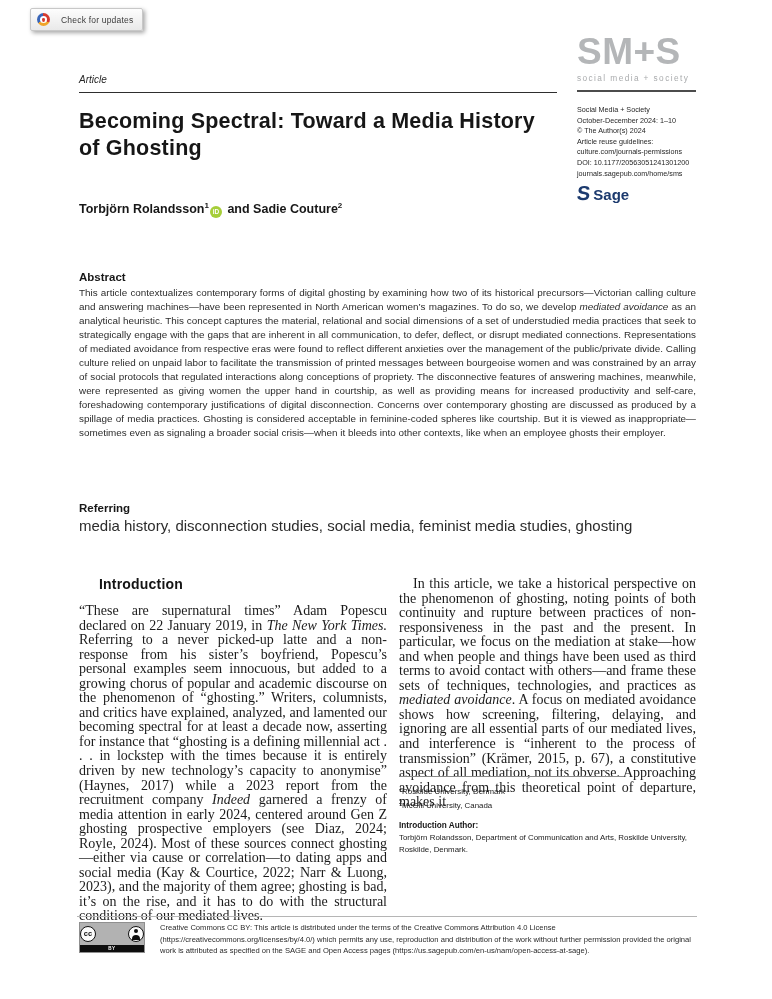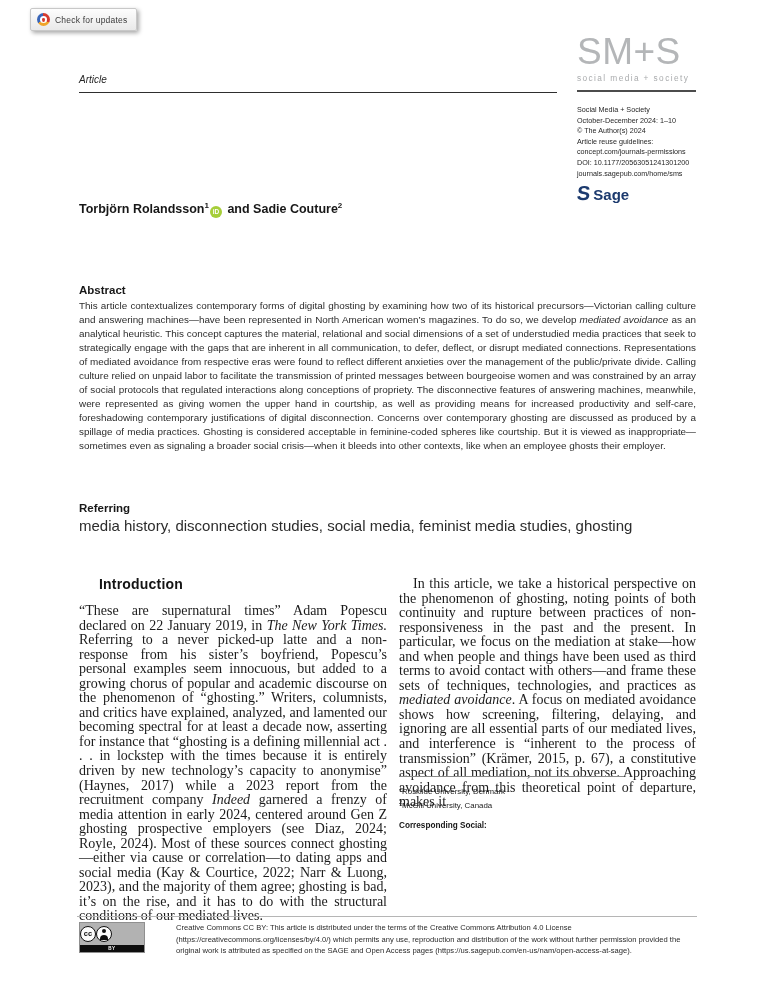--- a/index.html
+++ b/index.html
@@ -1,54 +1,54 @@
 <!DOCTYPE html>
 <html><head>
 <meta charset="utf-8">
 <style>
   * { box-sizing: border-box; margin: 0; padding: 0; }
   body { background: #ffffff; font-family: "Liberation Sans", "DejaVu Sans", sans-serif; }
   .page { position: relative; width: 772px; height: 999px; background: #ffffff; overflow: hidden; color: #1c1c1c; }
 
   
-  .update-badge { position: absolute; left: 30px; top: 8px; display: inline-flex; align-items: center; gap: 5px;
+  .update-badge { position: absolute; left: 30px; top: 8px; display: inline-flex; align-items: center; gap: 11px;
     padding: 4px 9px 4px 6px; background: linear-gradient(#fdfdfd, #e9e9e9); border: 1px solid #c8c8c8;
     border-radius: 2px; box-shadow: 2px 2px 4px rgba(0,0,0,0.35); cursor: pointer; }
   .update-badge .ring { width: 13px; height: 13px; border-radius: 50%;
     background: conic-gradient(#d63b2f 0 120deg, #f0a52a 120deg 235deg, #3a66b8 235deg 360deg);
     display: flex; align-items: center; justify-content: center; }
   .update-badge .ring .drop { width: 7px; height: 7px; background: #fff; border-radius: 50%; display:flex; align-items:center; justify-content:center; }
   .update-badge .ring .drop i { width: 3px; height: 4px; background: #d63b2f; border-radius: 50% 50% 50% 50% / 35% 35% 65% 65%; }
   .update-badge .label { font-size: 8.5px; color: #3a3a3a; letter-spacing: 0.2px; }
 
   
   .article-type { position: absolute; left: 79px; top: 74px; font-size: 10px; font-style: italic; color: #262626; }
   .rule-left { position: absolute; left: 79px; top: 92px; width: 478px; height: 1px; background: #2e2e2e; }
   .masthead { position: absolute; left: 577px; top: 33px; width: 120px; }
-  .masthead .logo { font-size: 37px; line-height: 1; color: #b4b6b8; font-weight: 400; letter-spacing: 0.5px; }
+  .masthead .logo { font-size: 37px; line-height: 1; color: #b4b6b8; font-weight: 700; letter-spacing: 0.5px; }
   .masthead .tagline { margin-top: 3px; font-size: 8.3px; color: #a9abad; letter-spacing: 1.4px; white-space: nowrap; }
   .masthead .rule { margin-top: 7px; width: 119px; height: 1.5px; background: #4c4c4c; }
 
   
   .title { position: absolute; left: 79px; top: 108px; width: 470px; font-size: 21.5px; font-weight: 700;
     color: #161616; line-height: 1.24; letter-spacing: 0.2px; }
   .journal-meta { position: absolute; left: 577px; top: 105px; width: 140px; font-size: 7.2px; line-height: 10.6px; color: #1f1f1f; }
   .sage-logo { position: absolute; left: 577px; top: 182px; display: flex; align-items: baseline; gap: 3px; color: #1c3a6e; }
   .sage-logo .s { font-size: 20px; font-weight: 800; transform: skewX(-6deg); }
   .sage-logo .word { font-size: 15px; font-weight: 700; }
 
   
   .byline { position: absolute; left: 79px; top: 201px; font-size: 12.5px; font-weight: 700; color: #171717; }
   .byline sup { font-size: 8px; font-weight: 700; }
   .orcid { display: inline-flex; width: 12px; height: 12px; border-radius: 50%; background: #a6ce39;
     color: #ffffff; font-size: 6.5px; font-weight: 700; align-items: center; justify-content: center;
     vertical-align: -1px; margin: 0 2px 0 1px; cursor: pointer; }
 
   
-  .abstract { position: absolute; left: 79px; top: 284px; width: 617px; }
+  .abstract { position: absolute; left: 79px; top: 271px; width: 617px; }
   .abstract h2, .keywords h2 { font-size: 11.5px; font-weight: 700; color: #181818; margin-bottom: 3px; }
   .abstract p { font-size: 9.9px; line-height: 14px; text-align: justify; color: #2c2c2c; }
   .keywords { position: absolute; left: 79px; top: 502px; width: 617px; }
   .keywords p { font-size: 15px; color: #2c2c2c; }
 
   
   .col-left { position: absolute; left: 79px; top: 576px; width: 308px; }
   .col-left h1 { font-size: 14px; font-weight: 700; color: #141414; margin-bottom: 12px; letter-spacing: 0.2px; padding-left: 20px; }
   .serif-p { font-family: "Liberation Serif", "DejaVu Serif", serif; font-size: 14px; line-height: 14.55px;
     text-align: justify; color: #1b1b1b; }
@@ -60,21 +60,21 @@
   .footnote-block .rule { width: 225px; height: 1px; background: #8a8a8a; margin-bottom: 6px; }
   .footnote-block .aff { font-size: 7.9px; line-height: 11.4px; color: #222; }
   .footnote-block sup { font-size: 5.5px; }
   .corr-heading { margin-top: 9px; font-size: 8.2px; font-weight: 700; color: #161616; line-height: 12px; }
   .corr-text { font-size: 7.9px; line-height: 11.8px; color: #222; }
 
   
   .license-rule { position: absolute; left: 77px; top: 916px; width: 620px; height: 1px; background: #b5b5b5; }
   .license { position: absolute; left: 79px; top: 922px; width: 618px; font-size: 7.6px; line-height: 11.7px; color: #2a2a2a; }
   .cc-badge { float: left; position: relative; width: 66px; height: 31px; background: #b2b2b2; border: 1px solid #8f8f8f;
-    margin-right: 31px; display: flex; align-items: flex-start; justify-content: flex-start; padding-top: 3px; }
+    margin-right: 15px; display: flex; align-items: flex-start; justify-content: space-between; padding-top: 3px; }
   .cc-circle { width: 16px; height: 16px; border: 1.7px solid #101010; border-radius: 50%; display: flex;
     align-items: center; justify-content: center; font-size: 7.5px; font-weight: 700; color: #101010; background: #fcfcfc; }
   .cc-person { position: relative; width: 16px; height: 16px; border: 1.7px solid #101010; border-radius: 50%; background: #fcfcfc; }
   .cc-person::before { content: ""; position: absolute; top: 1.5px; left: 50%; transform: translateX(-50%);
     width: 4px; height: 4px; background: #101010; border-radius: 50%; }
   .cc-person::after { content: ""; position: absolute; bottom: 1px; left: 50%; transform: translateX(-50%);
     width: 8px; height: 5px; background: #101010; border-radius: 4px 4px 0 0; }
   .cc-strip { position: absolute; left: 0; bottom: 0; width: 100%; height: 7px; background: #0d0d0d;
     display: flex; align-items: center; justify-content: center; color: #fff; font-size: 4.6px; font-weight: 700; letter-spacing: 0.5px; }
 </style>
@@ -93,27 +93,28 @@
   </div>
 
   <div class="article-type">Article</div>
   <div class="rule-left"></div>
   <div class="masthead">
     <div class="logo">SM+S</div>
     <div class="tagline">social media + society</div>
     <div class="rule"></div>
   </div>
 
+  <h1 class="title">Becoming Spectral: Toward a Media History of Ghosting</h1>
 
   <div class="journal-meta">
     <div>Social Media + Society</div>
     <div>October-December 2024: 1–10</div>
     <div>© The Author(s) 2024</div>
     <div>Article reuse guidelines:</div>
-    <div>concept.com/journals-permissions</div>
+    <div>culture.com/journals-permissions</div>
     <div>DOI: 10.1177/20563051241301200</div>
     <div>journals.sagepub.com/home/sms</div>
   </div>
   <div class="sage-logo">
     <span class="s">S</span>
     <span class="word">Sage</span>
   </div>
 
   <div class="byline">
     <span>Torbjörn Rolandsson</span><sup>1</sup><span class="orcid">iD</span><span> and </span><span>Sadie Couture</span><sup>2</sup>
@@ -135,21 +136,22 @@
   </section>
 
   <section class="col-right">
     <p class="serif-p"><span>In this article, we take a historical perspective on the phenomenon of ghosting, noting points of both continuity and rupture between practices of non-responsiveness in the past and the present. In particular, we focus on the mediation at stake—how and when people and things have been used as third terms to avoid contact with others—and frame these sets of techniques, technologies, and practices as </span><i>mediated avoidance</i><span>. A focus on mediated avoidance shows how screening, filtering, delaying, and ignoring are all essential parts of our mediated lives, and interference is “inherent to the process of transmission” (Krämer, 2015, p. 67), a constitutive aspect of all mediation, not its obverse. Approaching avoidance from this theoretical point of departure, makes it</span></p>
   </section>
 
   <section class="footnote-block">
     <div class="rule"></div>
     <div class="aff"><sup>1</sup><span>Roskilde University, Denmark</span></div>
     <div class="aff"><sup>2</sup><span>McGill University, Canada</span></div>
-    <div class="corr-heading">Corresponding Social:</div>
+    <div class="corr-heading">Introduction Author:</div>
+    <div class="corr-text">Torbjörn Rolandsson, Department of Communication and Arts, Roskilde University, Roskilde, Denmark.</div>
   </section>
 
   <div class="license-rule"></div>
   <div class="license">
     <div class="cc-badge">
       <span class="cc-circle">cc</span>
       <span class="cc-person"></span>
       <span class="cc-strip">BY</span>
     </div>
     <span>Creative Commons CC BY: This article is distributed under the terms of the Creative Commons Attribution 4.0 License (https://creativecommons.org/licenses/by/4.0/) which permits any use, reproduction and distribution of the work without further permission provided the original work is attributed as specified on the SAGE and Open Access pages (https://us.sagepub.com/en-us/nam/open-access-at-sage).</span>

